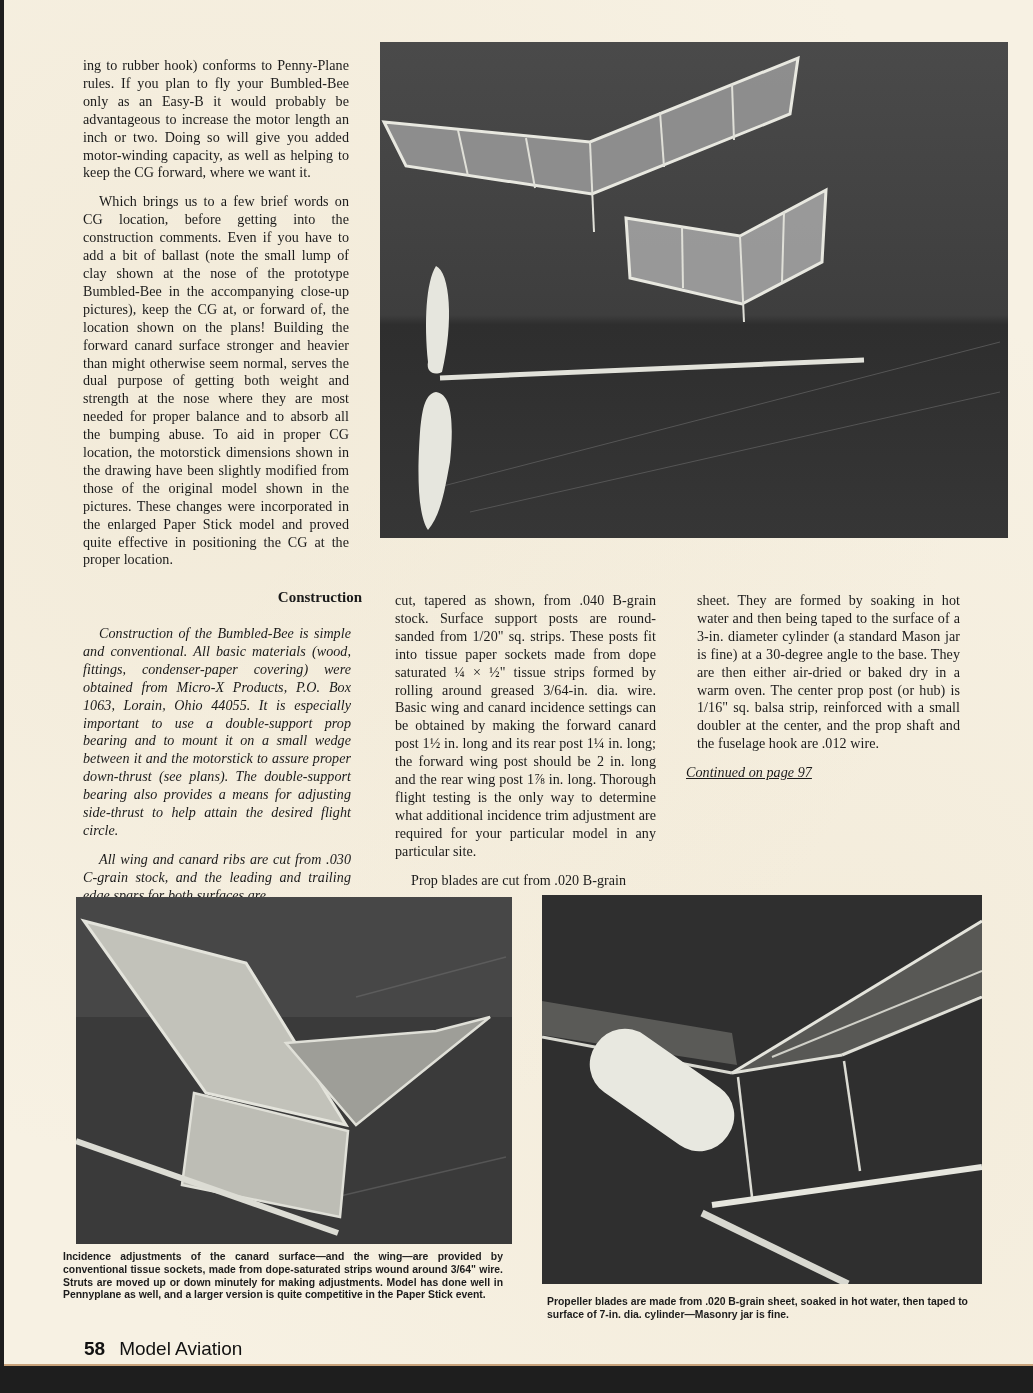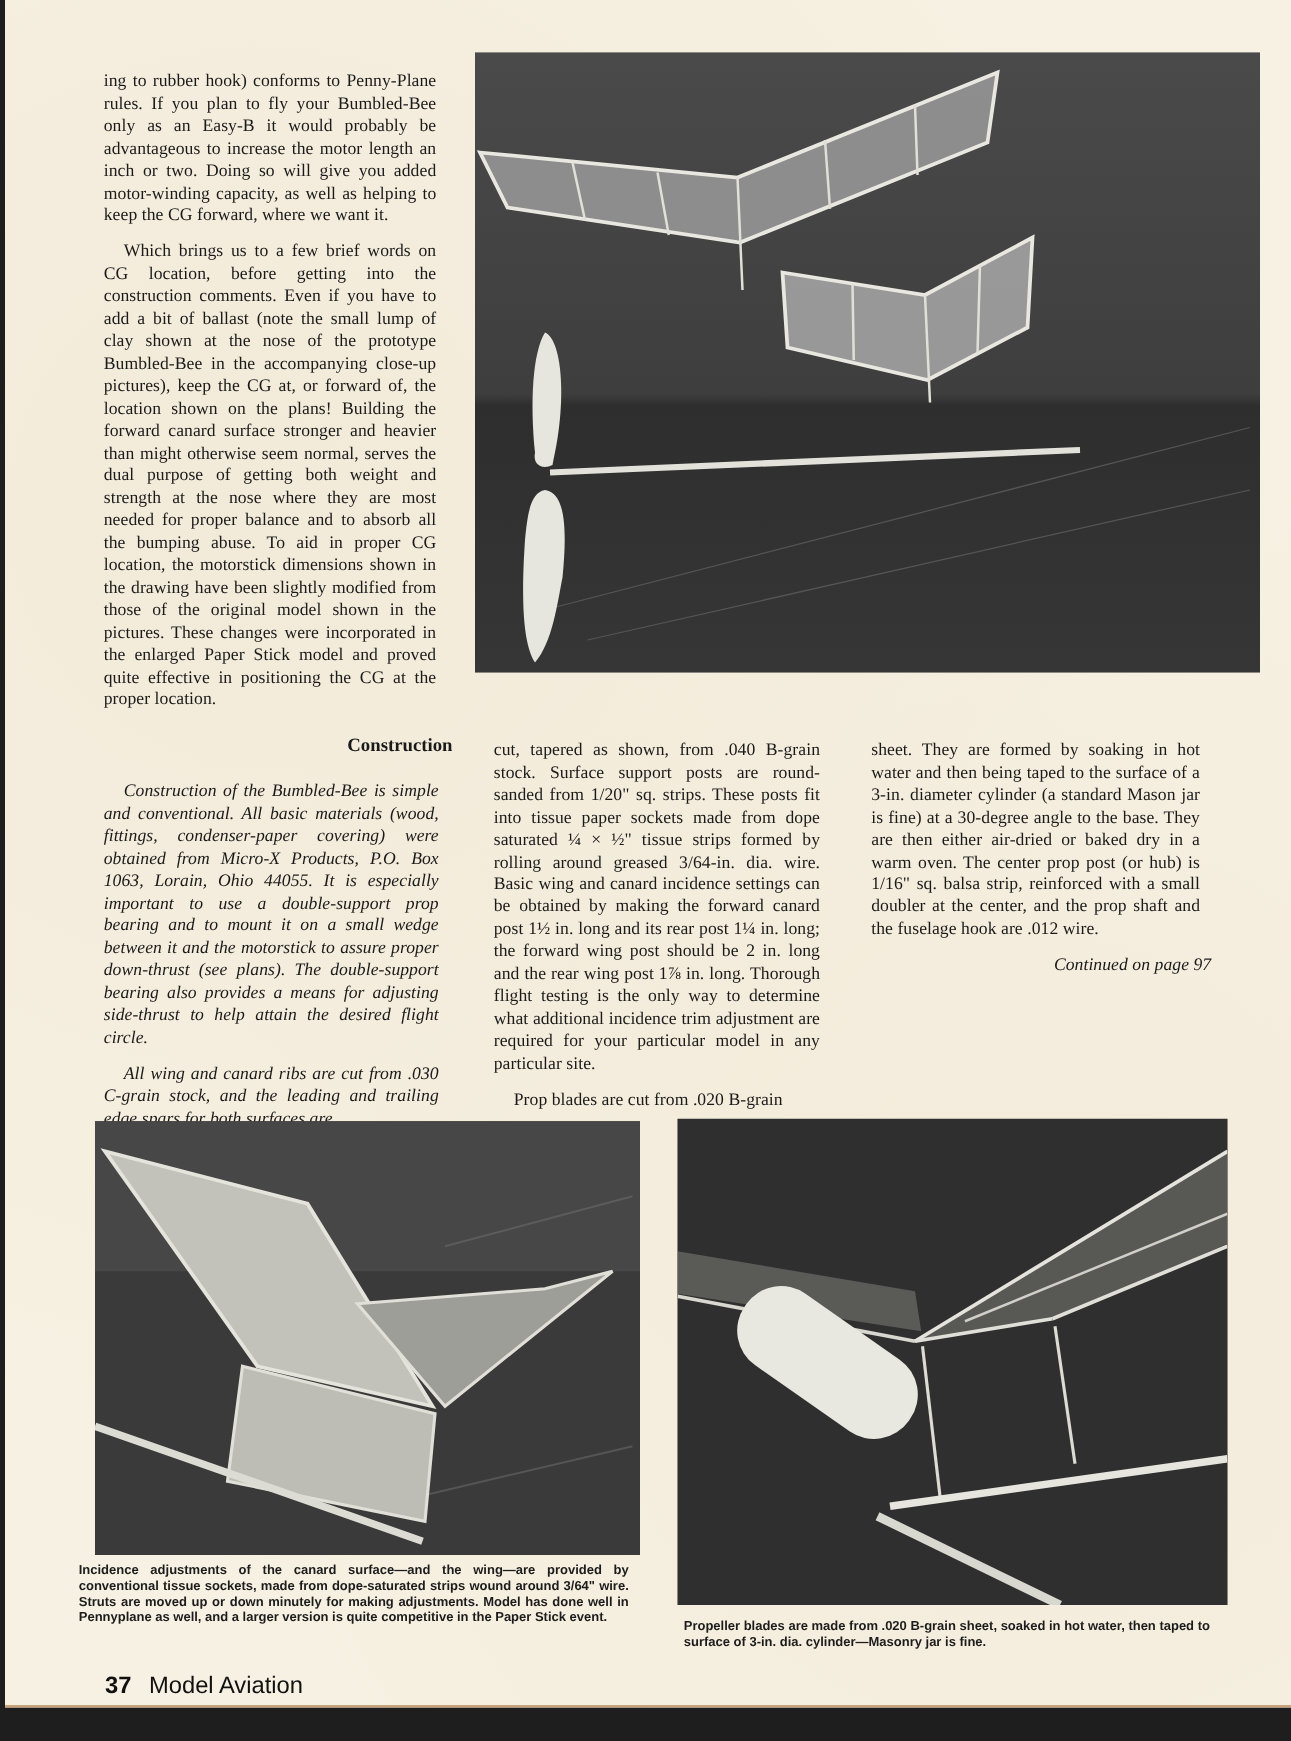--- a/index.html
+++ b/index.html
@@ -30,21 +30,21 @@
   .col p.indent { text-indent: 16px; }
   .col1 { left: 68px; top: 46px; width: 288px; }
   .col1b { left: 68px; top: 614px; width: 290px; font-style: italic; }
   .col2 { left: 380px; top: 581px; width: 283px; }
   .col3 { left: 682px; top: 581px; width: 285px; }
   .heading {
     position: absolute; left: 68px; top: 589px; width: 290px;
     text-align: right; font-weight: bold; font-size: 15px;
   }
   .continued {
-    text-align: right; font-style: italic; margin-top: 1px; padding-right: 2px;
+    font-style: italic; margin-top: 1px; padding-right: 2px; text-decoration: underline;
   }
   .photo {
     position: absolute; overflow: hidden;
     background: #3b3b3b;
   }
   .photo svg { display: block; width: 100%; height: 100%; }
   .photo-top { left: 376px; top: 42px; width: 628px; height: 496px; }
   .photo-bl { left: 72px; top: 897px; width: 436px; height: 347px; }
   .photo-br { left: 538px; top: 895px; width: 440px; height: 389px; }
   .caption {
@@ -158,19 +158,19 @@
       <line x1="300" y1="160" x2="440" y2="102" stroke="#e0e0d8" stroke-width="3"></line>
       <line x1="190" y1="178" x2="300" y2="160" stroke="#e0e0d8" stroke-width="3"></line>
       <line x1="196" y1="182" x2="210" y2="302" stroke="#dcdcd4" stroke-width="2.5"></line>
       <line x1="302" y1="166" x2="318" y2="276" stroke="#dcdcd4" stroke-width="2.5"></line>
       <line x1="170" y1="310" x2="440" y2="272" stroke="#e6e6de" stroke-width="6"></line>
       <line x1="160" y1="318" x2="306" y2="389" stroke="#d8d8d0" stroke-width="7"></line>
 
       <rect x="40" y="160" width="160" height="70" rx="34" ry="34" transform="rotate(35 120 195)" fill="#e8e8e0"></rect>
     </svg>
   </div>
-  <div class="caption caption-br">Propeller blades are made from .020 B-grain sheet, soaked in hot water, then taped to surface of 3-in. dia. cylinder—Masonry jar is fine.</div>
+  <div class="caption caption-br">Propeller blades are made from .020 B-grain sheet, soaked in hot water, then taped to surface of 7-in. dia. cylinder—Masonry jar is fine.</div>
 
   <div class="folio">
-    <span class="num">37</span><span>Model Aviation</span>
+    <span class="num">58</span><span>Model Aviation</span>
   </div>
 </div>
 <div class="page-bottom-edge"></div>
 
 </body></html>

